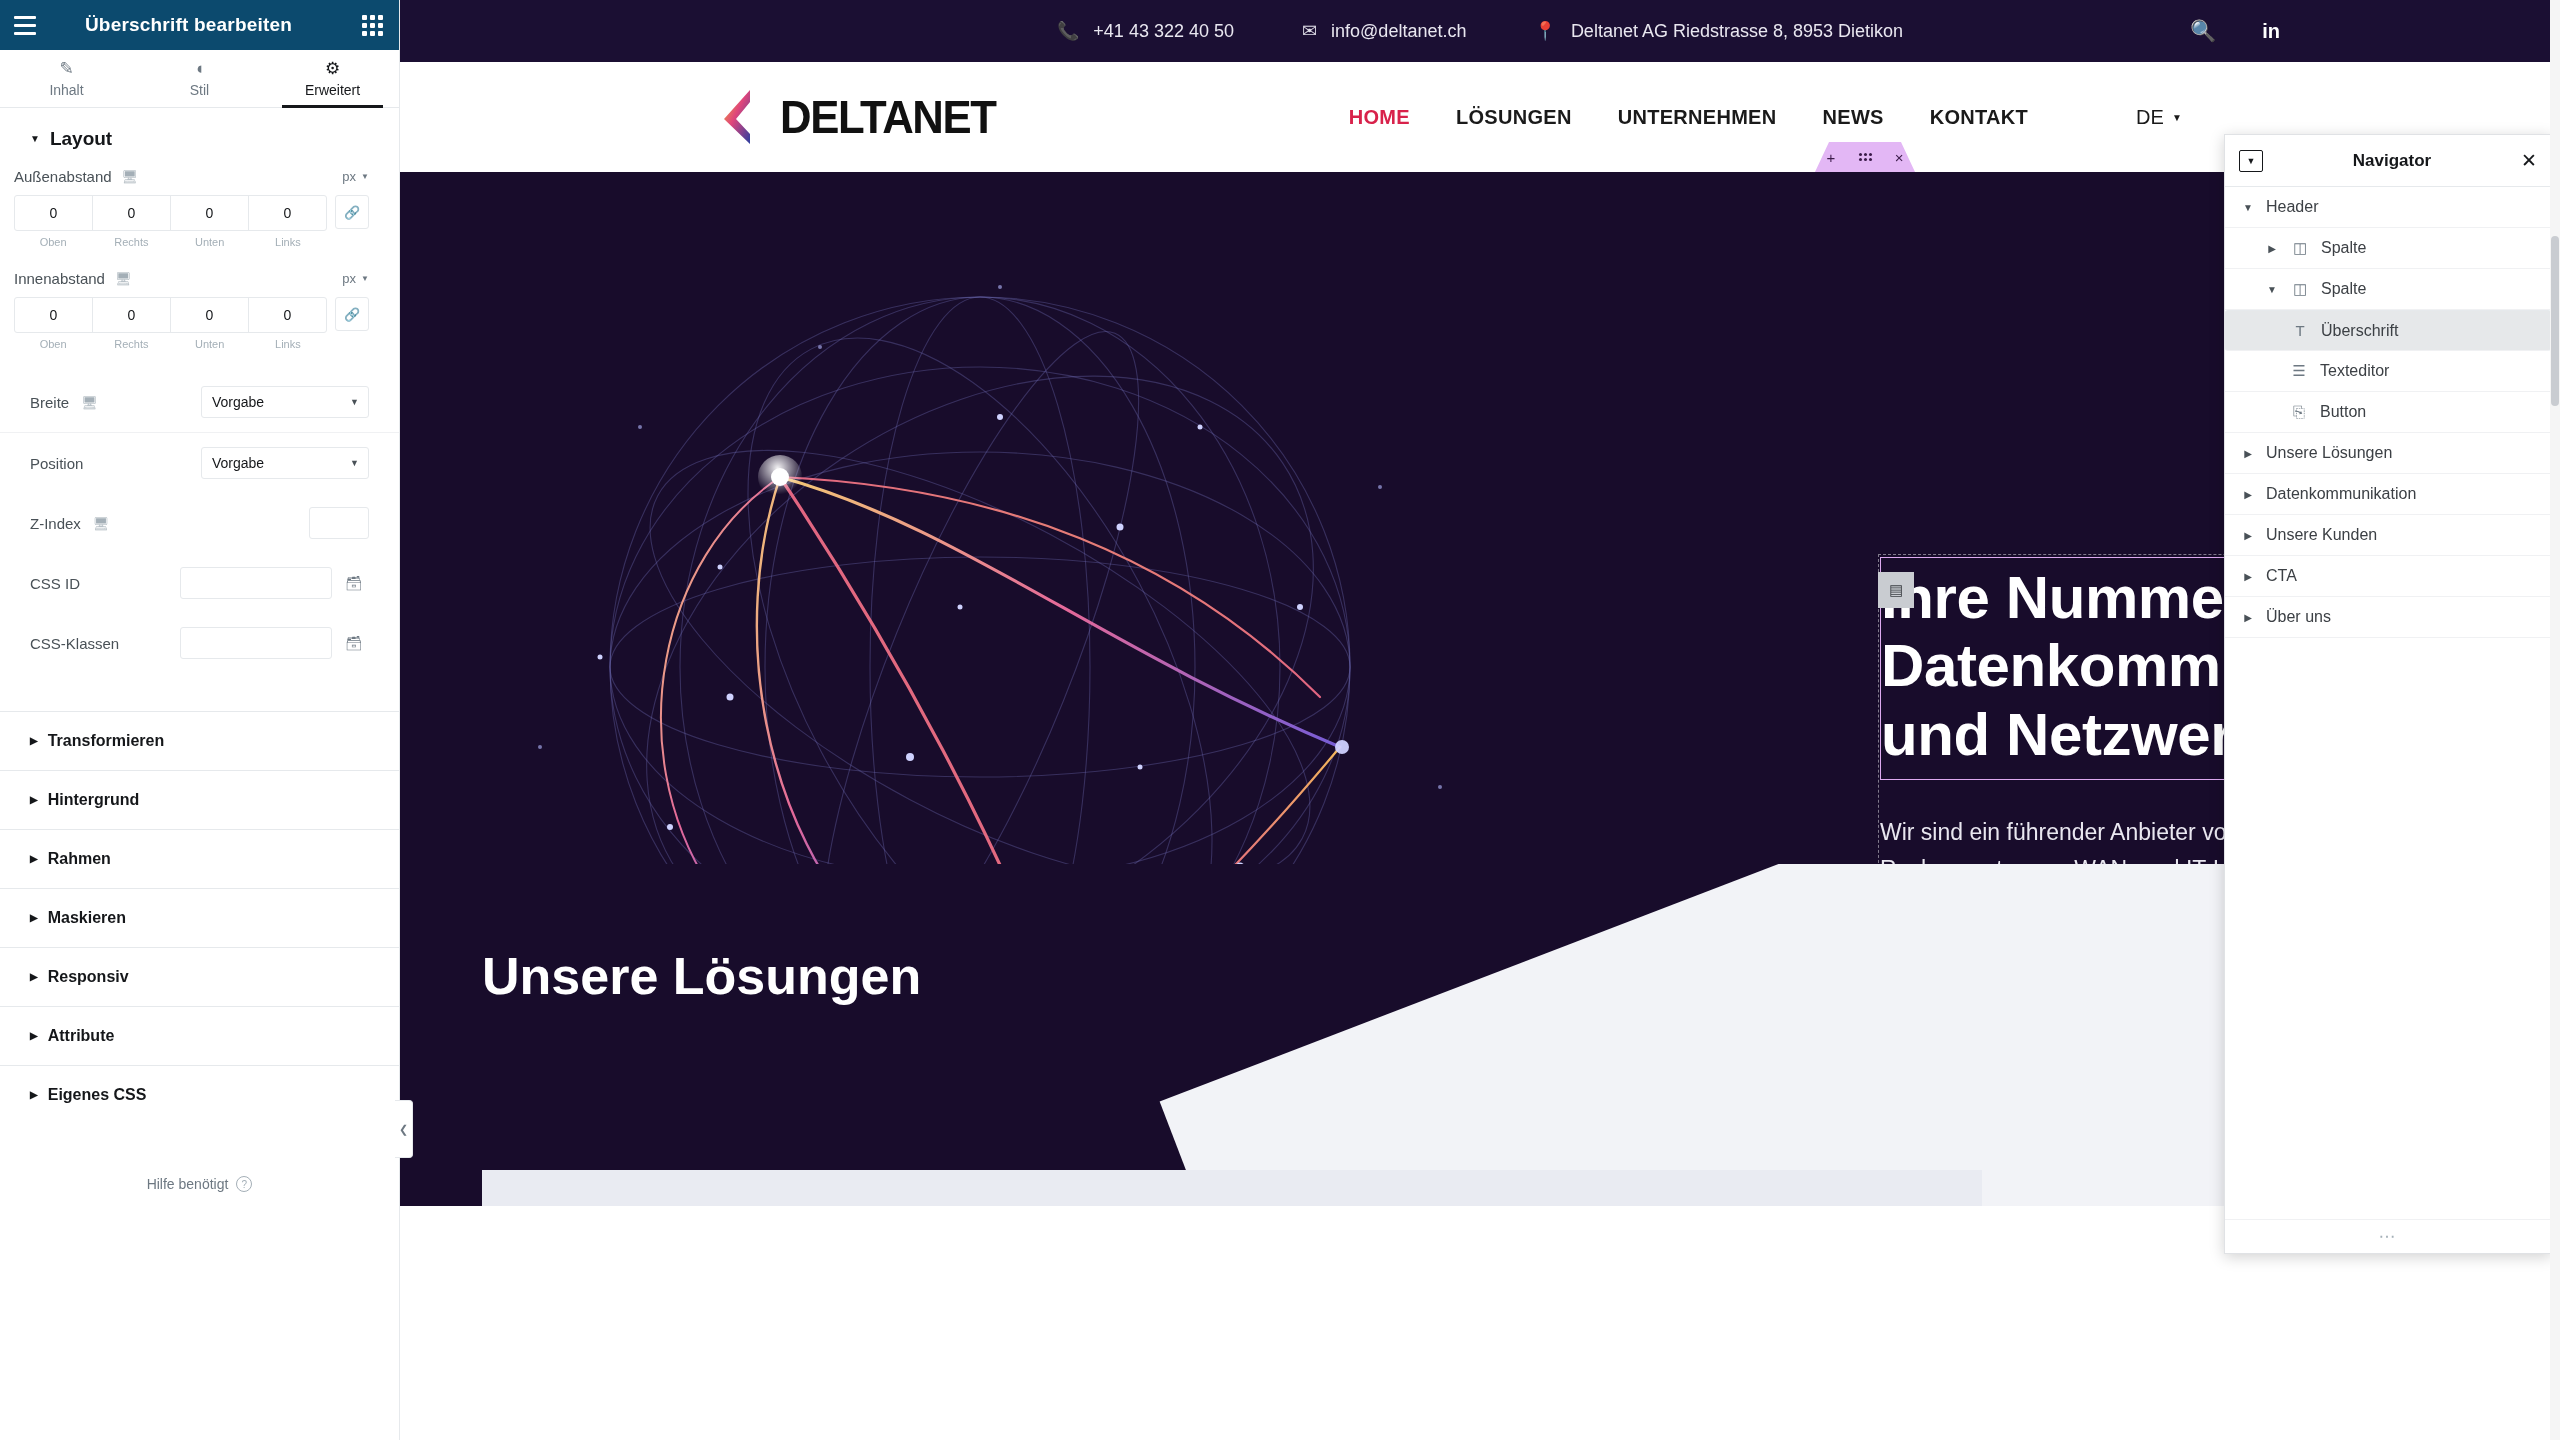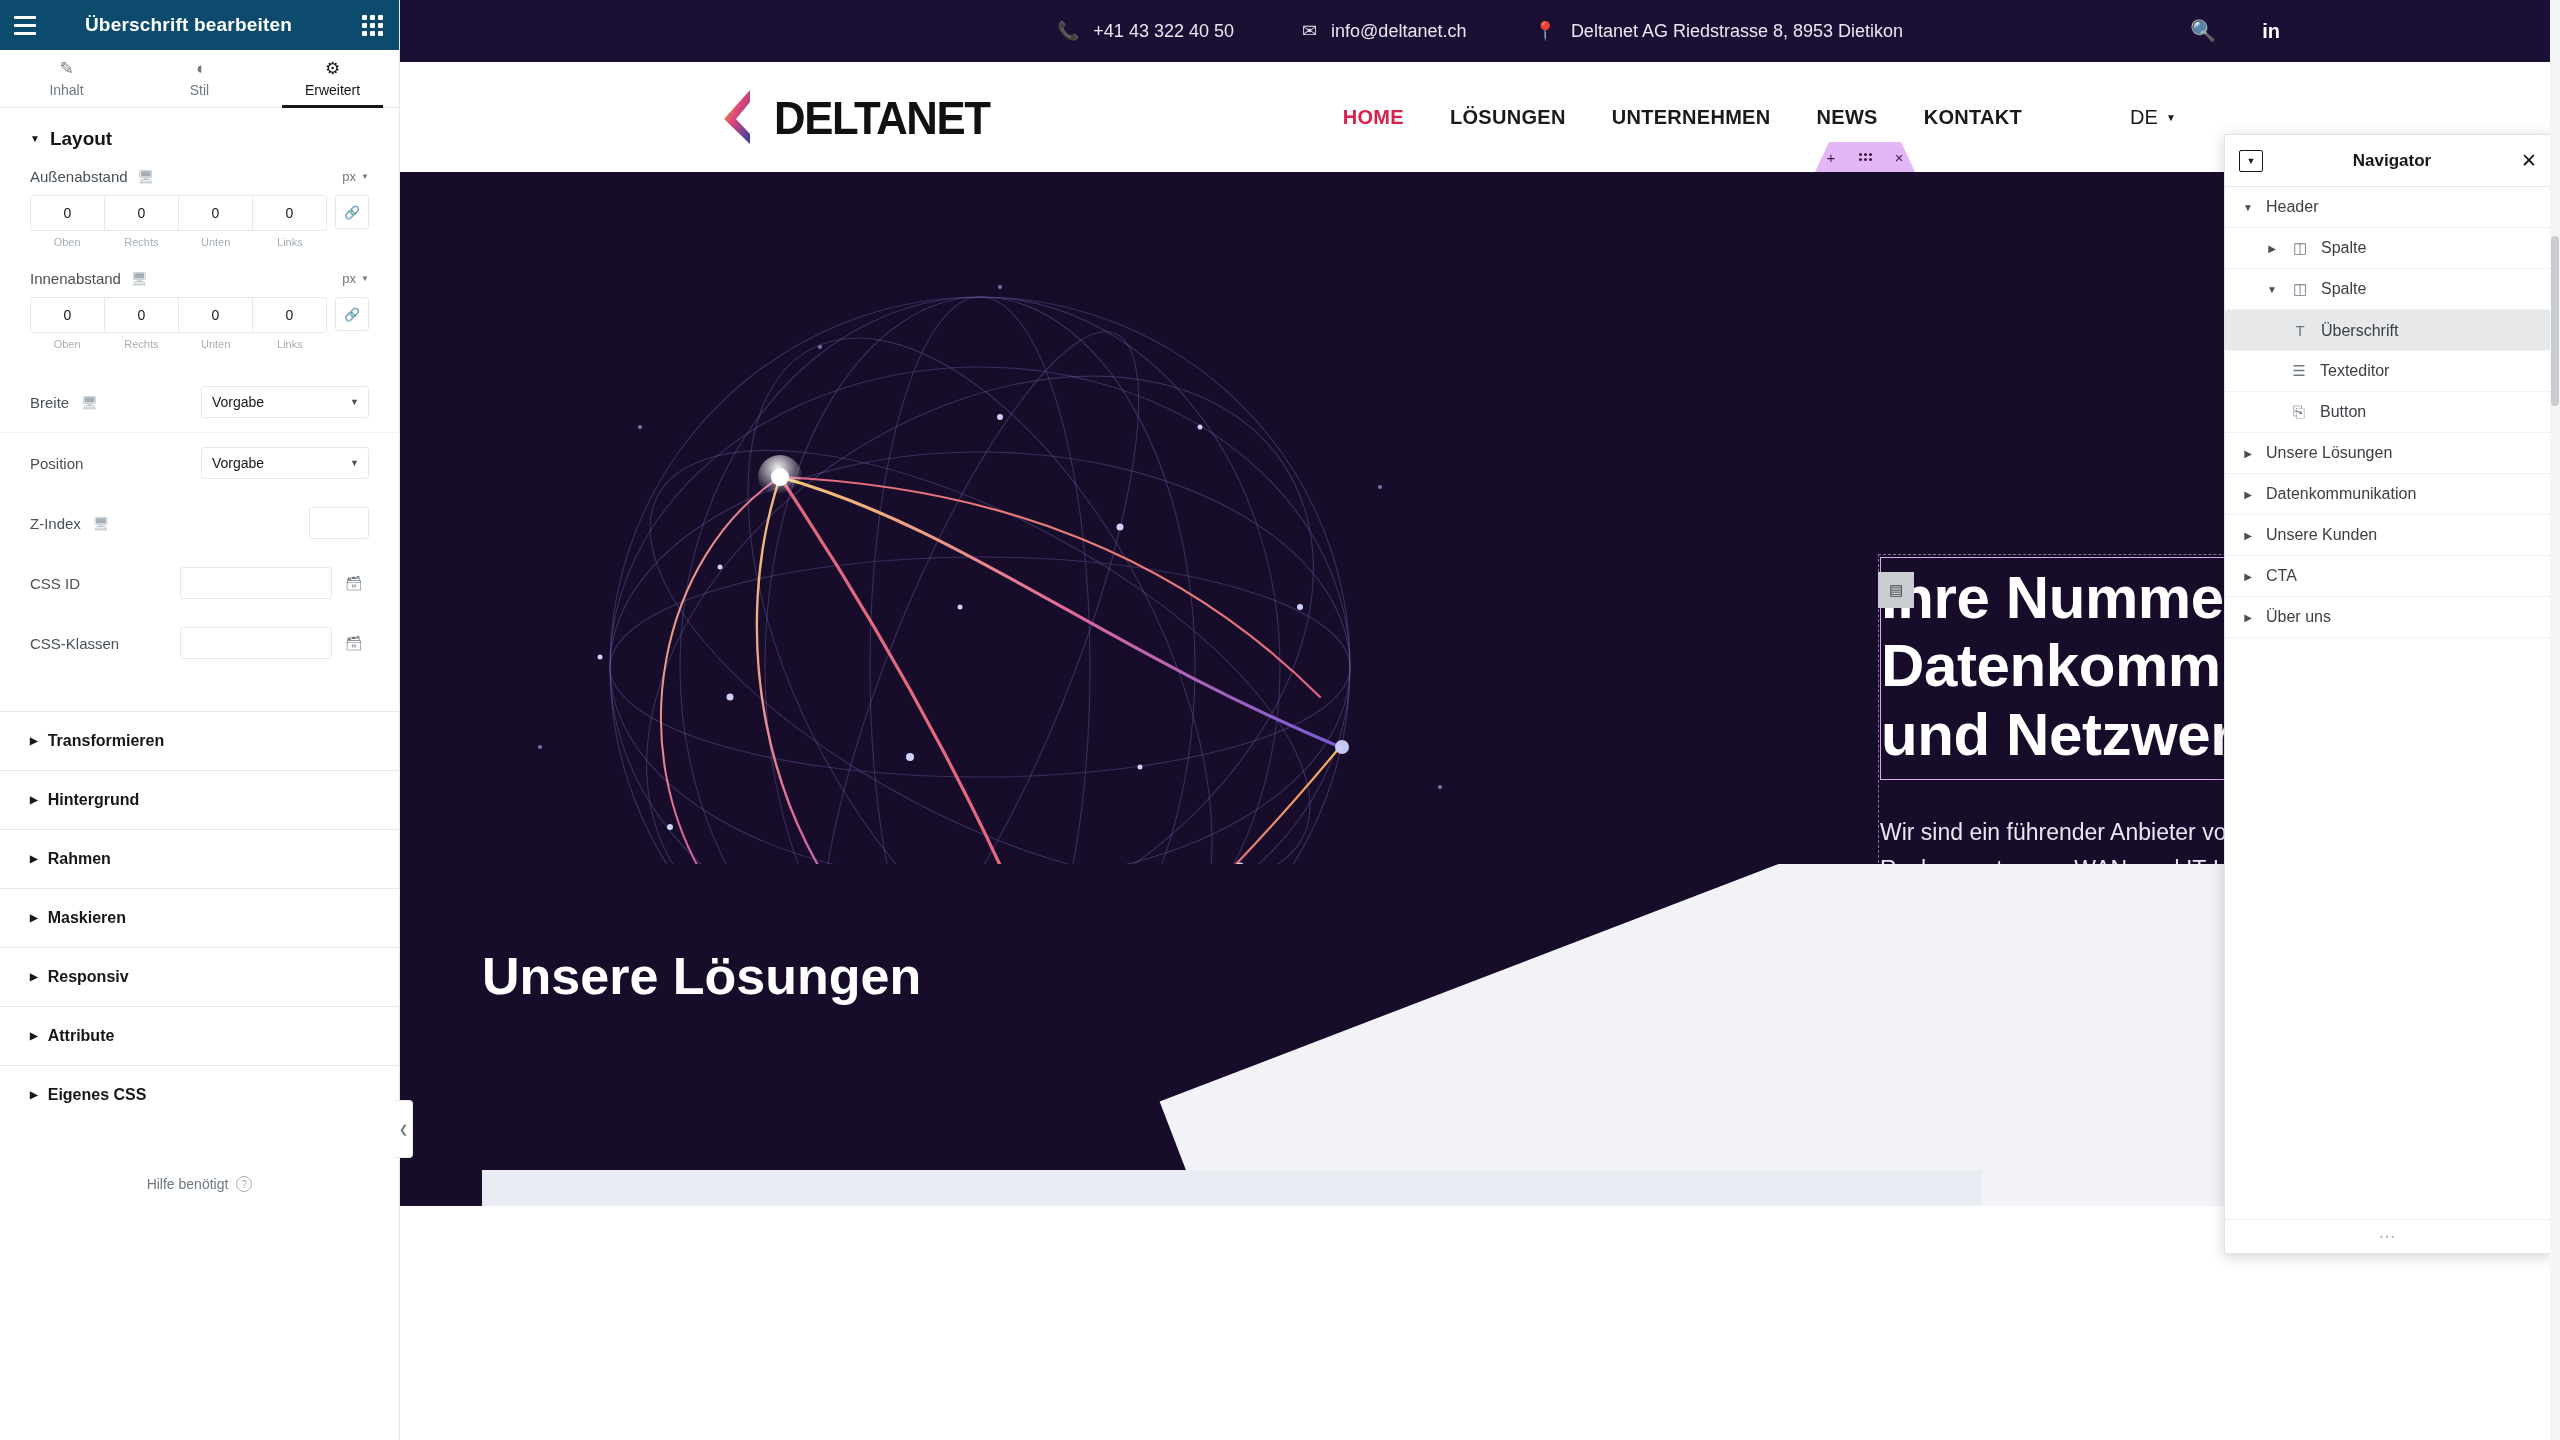--- a/index.html
+++ b/index.html
@@ -69,21 +69,21 @@
     display: flex; align-items: center; gap: 10px;
     padding: 20px 24px 18px 30px;
     font-size: 19px; font-weight: bold; color: #15171a;
     cursor: pointer;
   }
   .caret { font-size: 10px; color: #15171a; line-height: 1; }
   .caret.down::before { content: "\25BC"; }
   .caret.right::before { content: "\25B6"; }
 
   .ctrl {
-    padding: 0 30px 22px 30px;
+    padding: 0 30px 22px 14px;
   }
   .ctrl-label-row {
     display: flex; align-items: center; gap: 10px;
     margin-bottom: 10px;
   }
   .ctrl-label { font-size: 15px; color: #495157; }
   .dev-ico { color: #a4afb7; font-size: 13px; display: inline-flex; }
   .unit {
     margin-left: auto; font-size: 13px; color: #6d7882;
     display: flex; align-items: center; gap: 5px; cursor: pointer;
@@ -195,21 +195,21 @@
     position: absolute; right: 0; top: 0; height: 62px;
     display: flex; align-items: center; gap: 46px; padding-right: 280px;
   }
   .tb-right .ic { font-size: 21px; color: #fff; cursor: pointer; }
 
   .navbar {
     height: 110px; background: #fff;
     display: flex; align-items: center;
     position: relative;
   }
-  .logo-wrap { margin-left: 320px; display: flex; align-items: center; }
+  .logo-wrap { margin-left: 320px; display: flex; gap: 6px; }
   .logo-mark { width: 46px; height: 56px; display: block; }
   .logo-text {
     font-size: 47px; font-weight: bold; letter-spacing: -1.5px;
     color: #111; font-family: "Liberation Sans", sans-serif;
     transform: scaleX(0.93);
   }
   .mainnav {
     display: flex; align-items: flex-start; gap: 46px;
     margin-left: 345px; font-size: 20px; font-weight: bold;
     letter-spacing: .3px;

